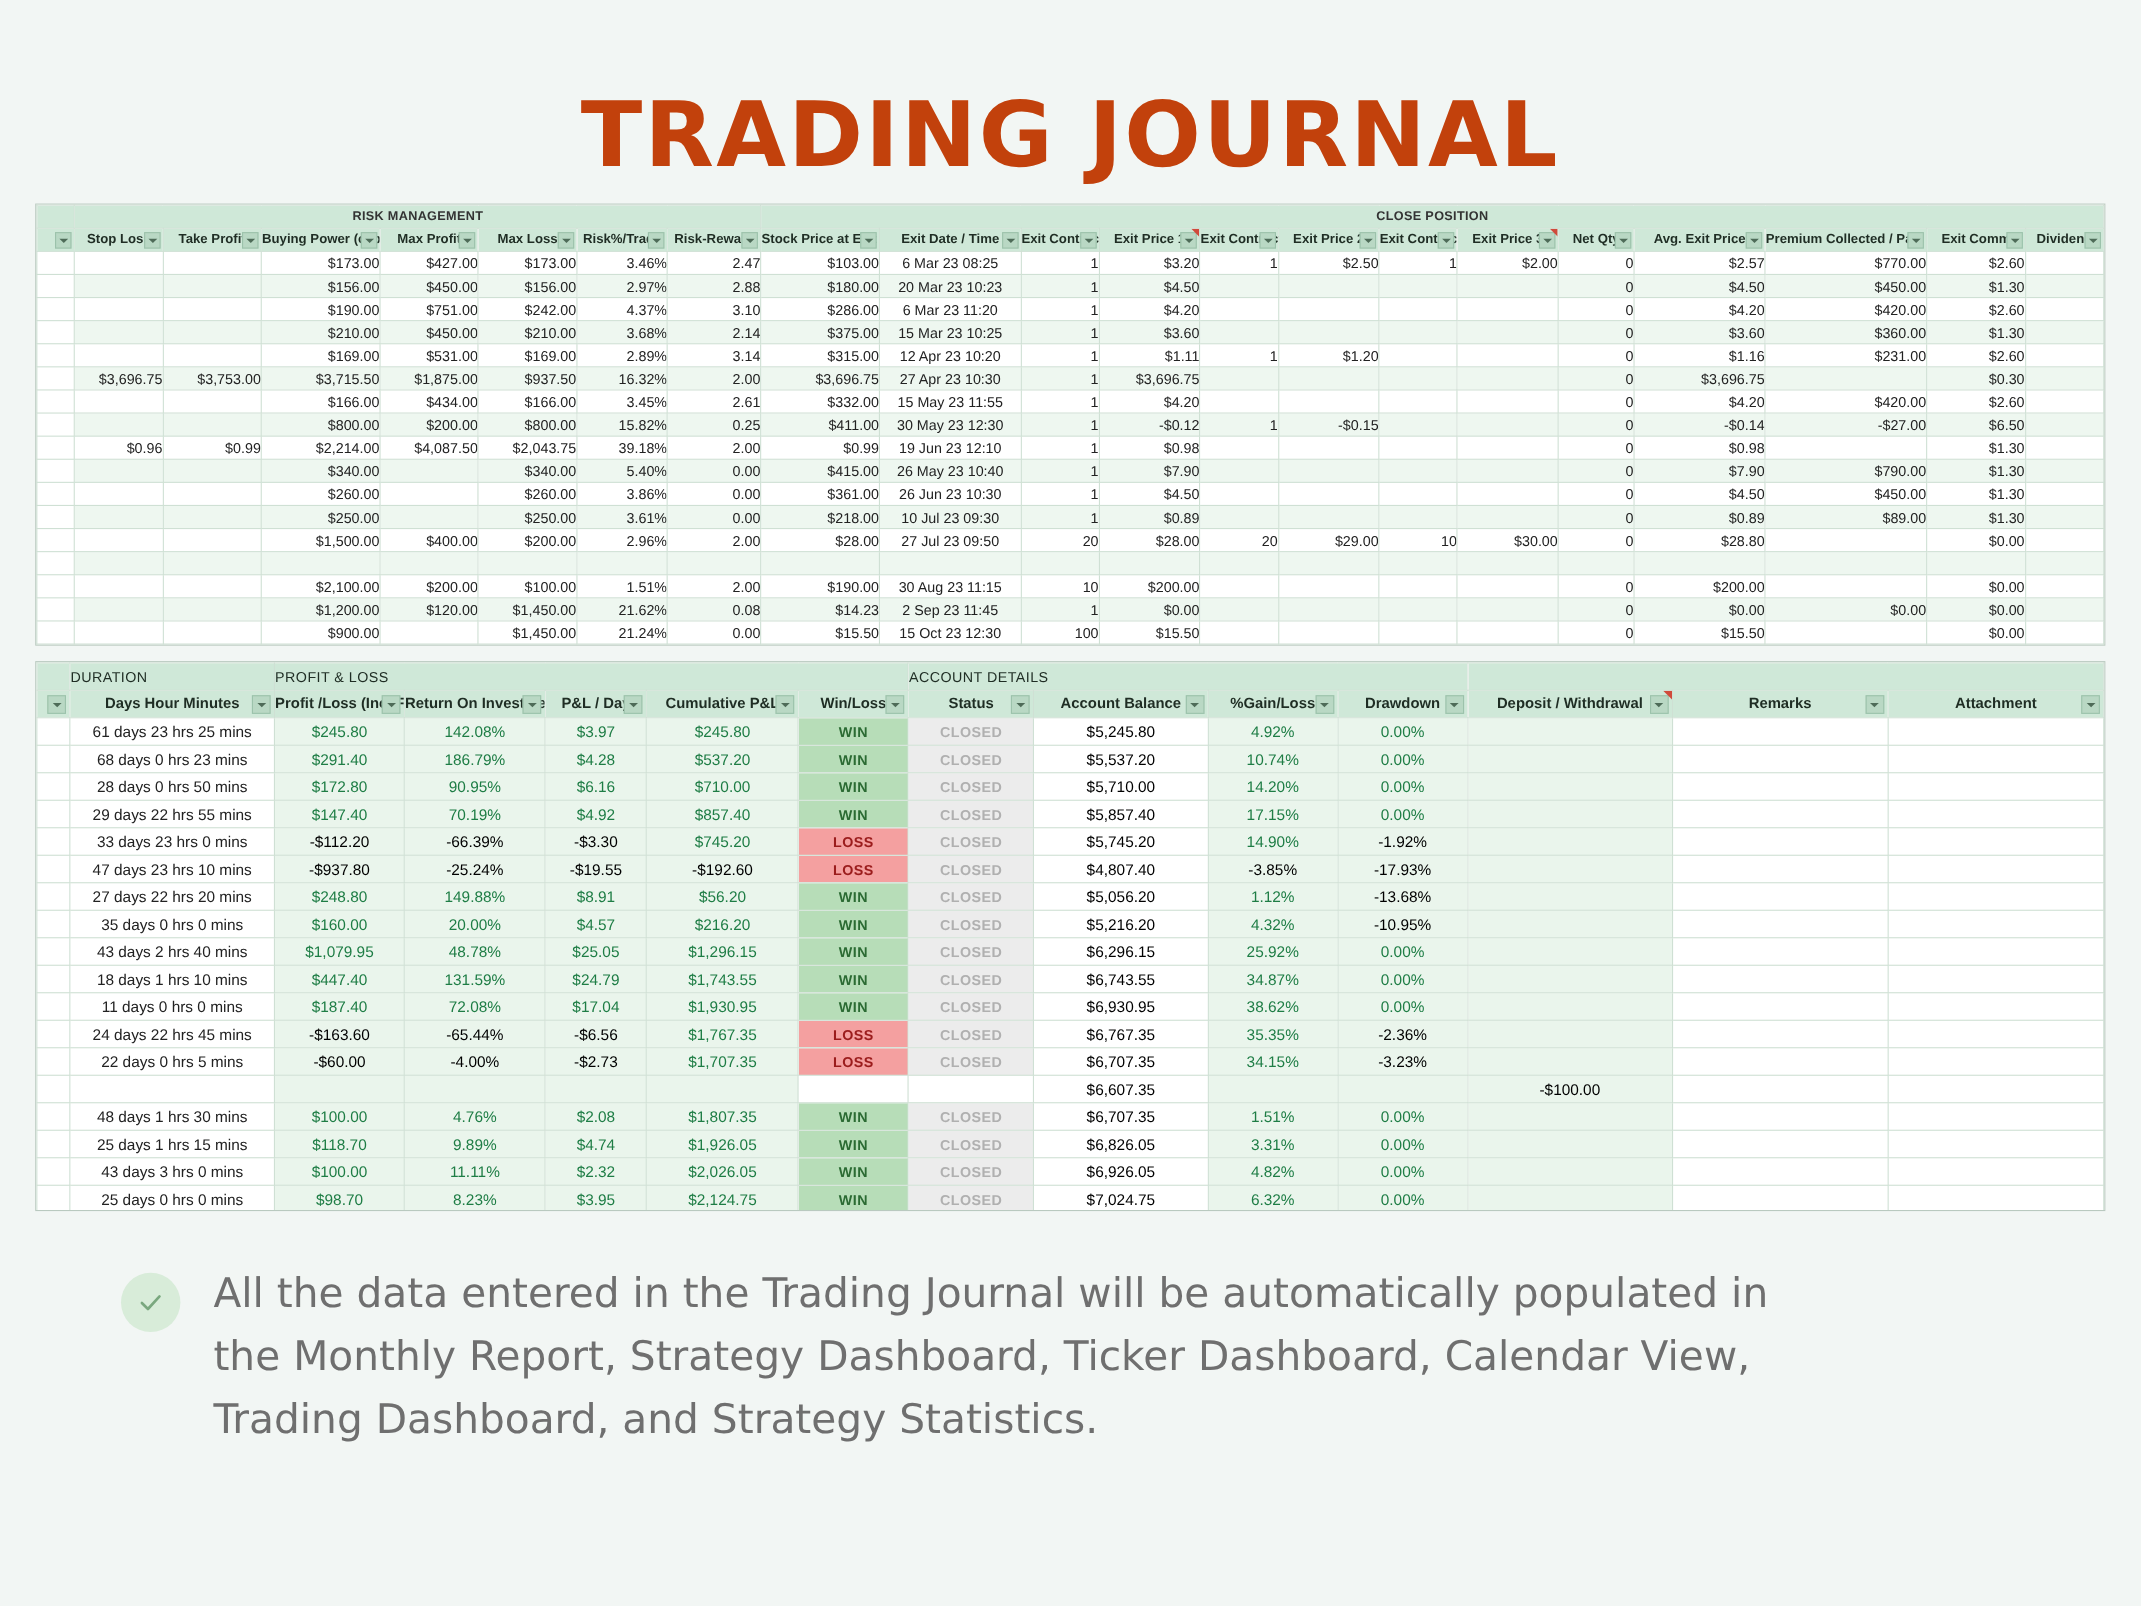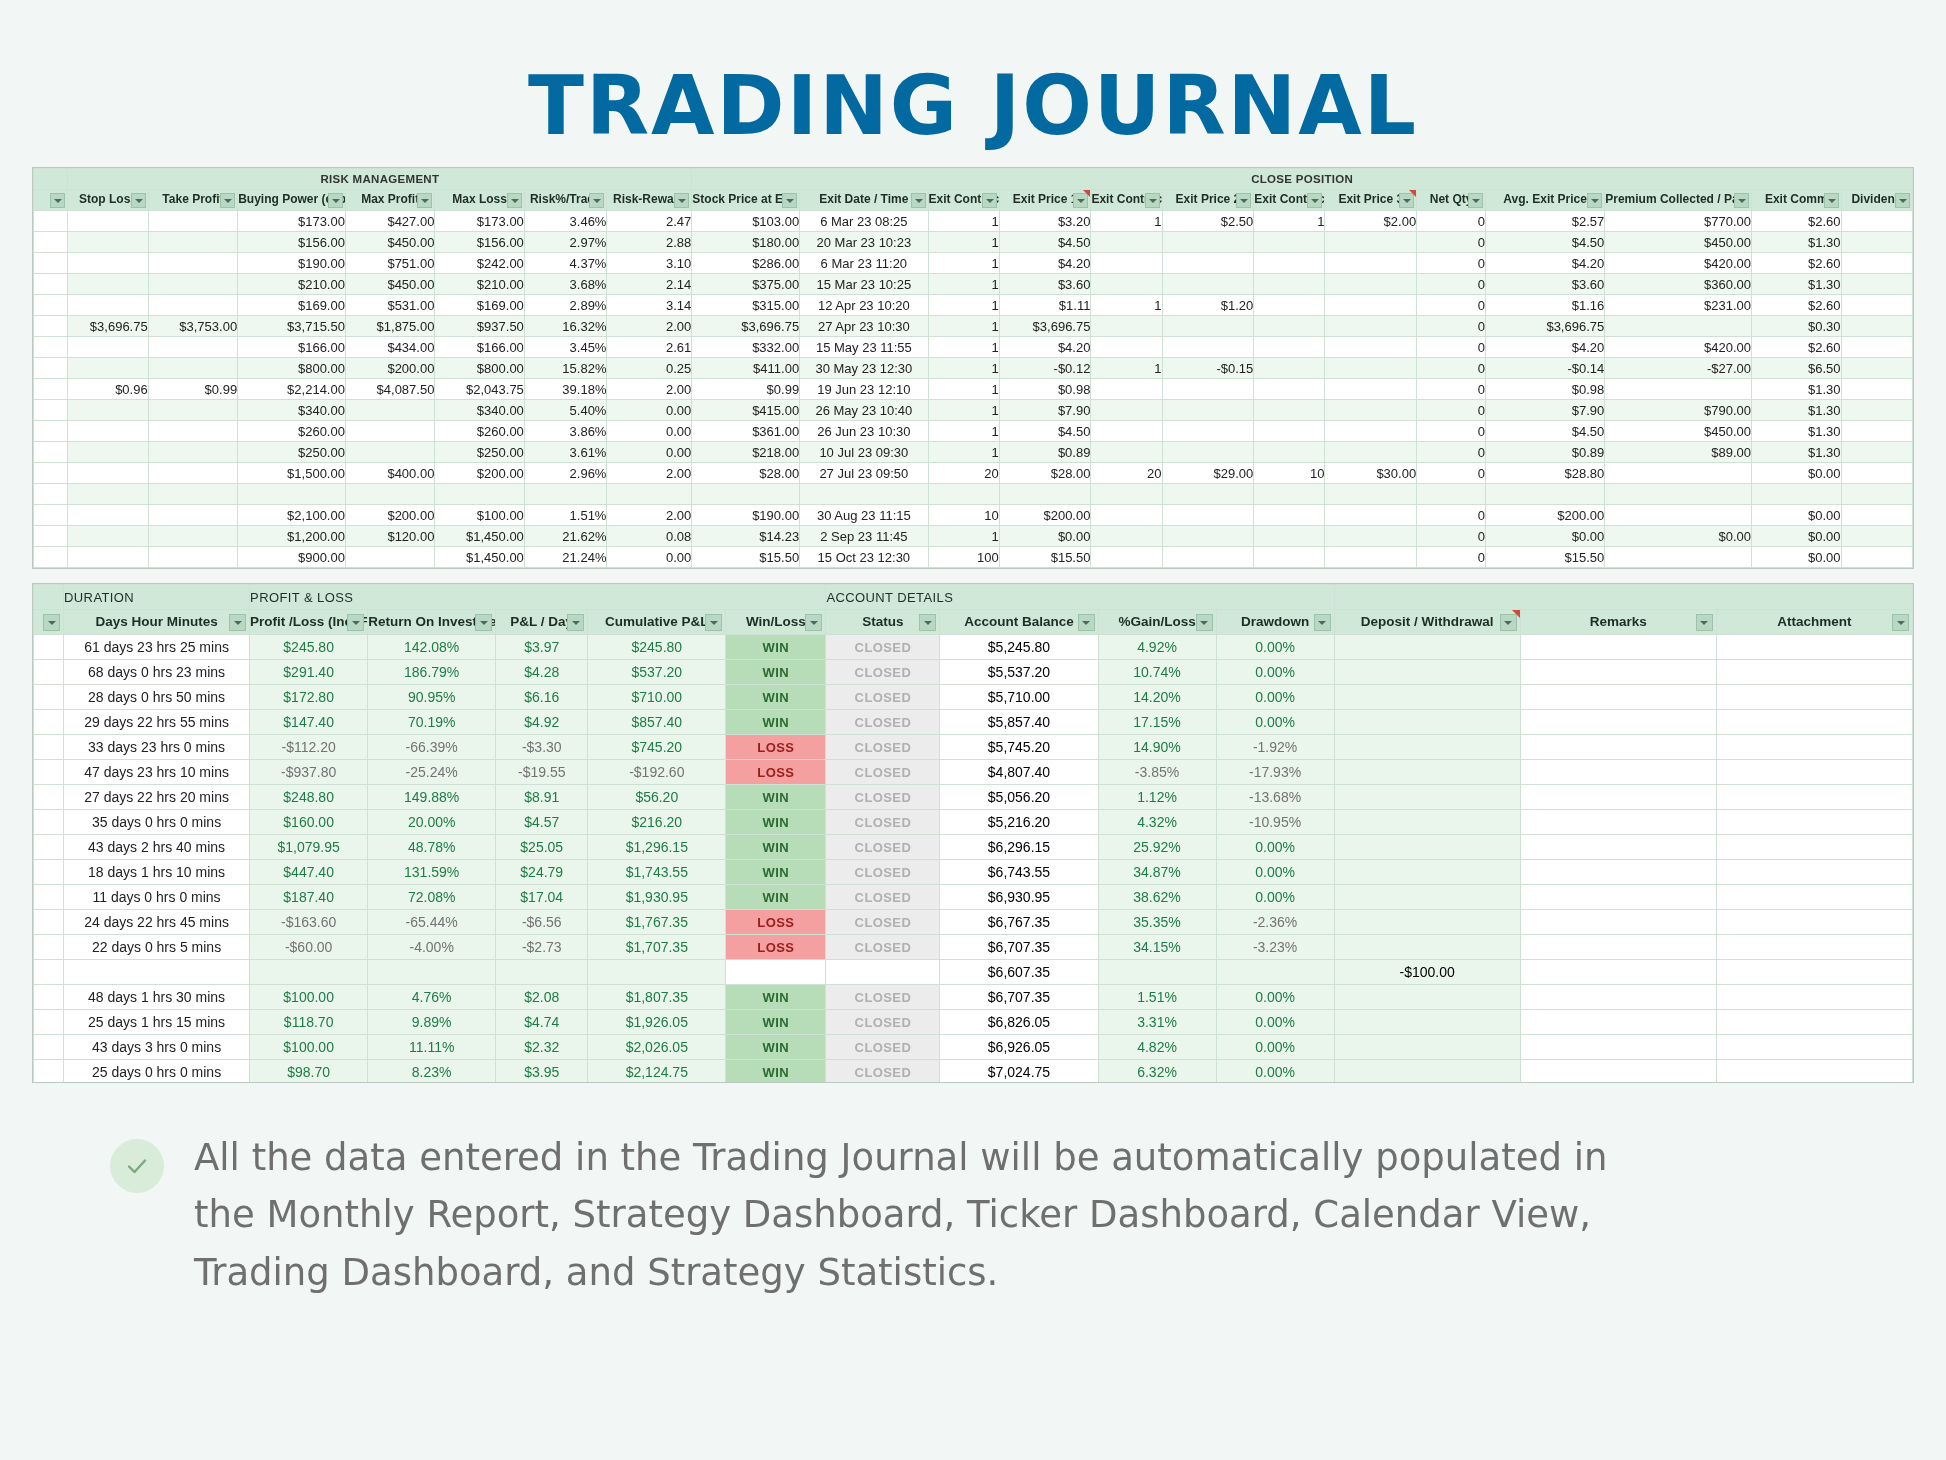--- a/index.html
+++ b/index.html
@@ -12,24 +12,25 @@
     width: 1946px;
     height: 1460px;
     overflow: hidden;
     position: relative;
   }
   .page-title {
     text-align: center;
     font-size: 82px;
     font-weight: bold;
     letter-spacing: 2px;
-    color: #0369a1;
+    color: #c2410c;
     padding-top: 58px;
     padding-bottom: 14px;
     font-family: "DejaVu Sans", sans-serif;
+    margin-top: 18px;
   }
 
   
   .sheet {
     margin: 0 32px;
     background: #ffffff;
     border: 1px solid #b9c9bf;
     box-sizing: border-box;
   }
   table.grid {
@@ -167,21 +168,21 @@
     right: 0;
     top: 0;
     width: 0;
     height: 0;
     border-top: 8px solid #d04a3b;
     border-left: 8px solid transparent;
   }
   .c-dur { text-align: center; font-size: 14px; color: #222; }
   .c-num { text-align: center; font-size: 14px; }
   .pos { color: #1e7d45; }
-  .neg { color: #737373; }
+  .neg { color: #000000; }
   .tagwin {
     background: #b7ddb8;
     color: #2b6b33;
     font-weight: bold;
     text-align: center;
     font-size: 13px;
     letter-spacing: .4px;
   }
   .tagloss {
     background: #f4a0a0;

